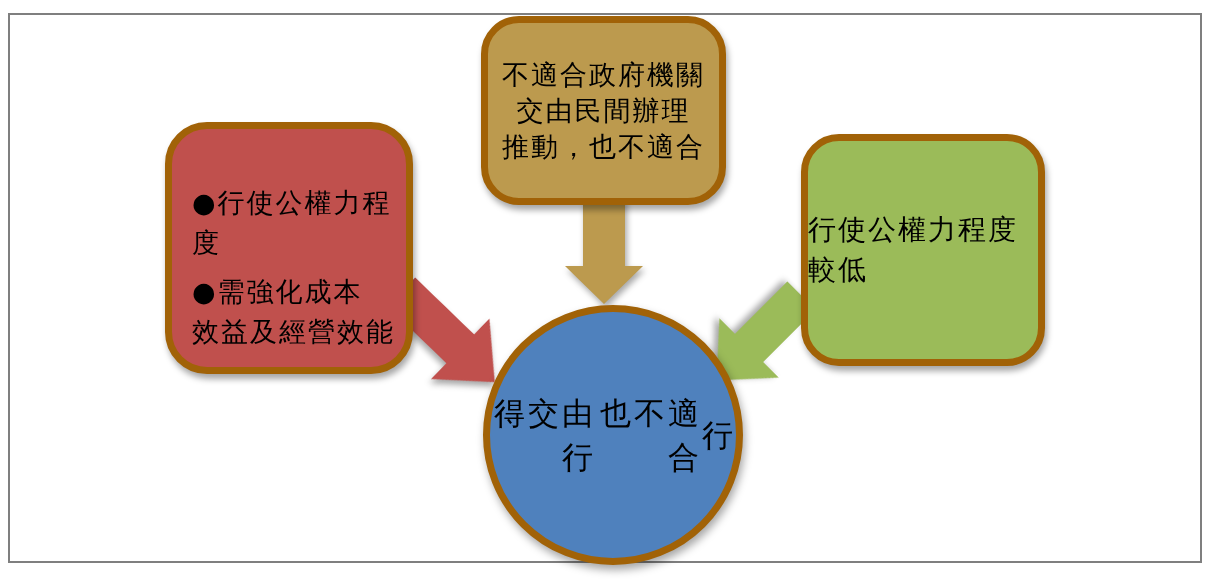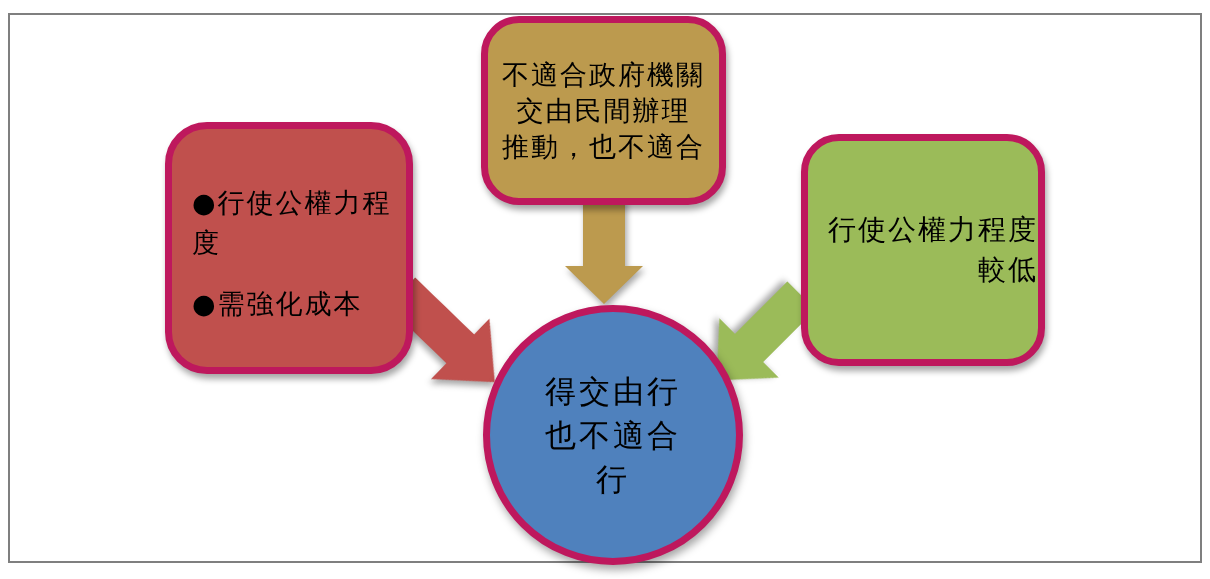--- a/index.html
+++ b/index.html
@@ -20,39 +20,39 @@
     left: 8px;
     top: 13px;
     width: 1190px;
     height: 546px;
     border: 2px solid #7f7f7f;
     z-index: 0;
   }
   .shape {
     position: absolute;
     box-sizing: border-box;
-    border: 7px solid #be185d;
+    border: 7px solid #a16207;
     box-shadow: 2px 5px 6px rgba(0,0,0,0.35);
     color: #000000;
     z-index: 2;
   }
   .box-left {
     left: 165px;
     top: 122px;
     width: 248px;
     height: 252px;
     border-radius: 42px;
     background: #C0504D;
     padding: 54px 10px 0 20px;
     font-size: 27px;
     line-height: 40px;
     letter-spacing: 2px;
     text-align: left;
   }
-  .box-left .line:nth-child(2) { margin-top: 21px; }
+  .box-left .line:nth-child(2) { margin-top: 9px; }
   .box-top {
     left: 481px;
     top: 16px;
     width: 245px;
     height: 189px;
     border-radius: 38px;
     background: #BC9A4E;
     display: flex;
     flex-direction: column;
     justify-content: center;
@@ -65,41 +65,41 @@
   .box-right {
     left: 801px;
     top: 134px;
     width: 244px;
     height: 232px;
     border-radius: 38px;
     background: #9BBB59;
     display: flex;
     flex-direction: column;
     justify-content: center;
-    align-items: flex-end;
+    align-items: flex-start;
     font-size: 28px;
     line-height: 40px;
     letter-spacing: 2px;
     text-align: center;
   }
   .center-circle {
     left: 483px;
     top: 305px;
     width: 260px;
     height: 260px;
     border-radius: 50%;
     background: #4F81BD;
     display: flex;
-    flex-direction: column;
+    flex-direction: row;
     justify-content: center;
     align-items: center;
     font-size: 31px;
     line-height: 44px;
     letter-spacing: 3px;
-    text-align: left;
+    text-align: right;
     box-shadow: 2px 5px 8px rgba(0,0,0,0.35);
   }
   .arrow {
     position: absolute;
     z-index: 1;
     filter: drop-shadow(2px 4px 3px rgba(0,0,0,0.35));
   }
   .arrow-top   { left: 565px; top: 198px; }
   .arrow-left  { left: 383px; top: 295px; transform: rotate(44deg); }
   .arrow-right { left: 699px; top: 296px; transform: rotate(135deg); }
@@ -119,20 +119,21 @@
     <polygon points="0,22 82,22 82,0 130,42 82,84 82,62 0,62" fill="#C0504D"></polygon>
   </svg>
 
   <svg class="arrow arrow-right" width="120" height="84" viewBox="0 0 120 84">
     <polygon points="0,22 74,22 74,0 120,42 74,84 74,62 0,62" fill="#9BBB59"></polygon>
   </svg>
 
   <div class="shape box-left">
     <div class="line">●行使公權力程度</div>
     <div class="line">●需強化成本</div>
+    <div class="line">效益及經營效能</div>
   </div>
 
   <div class="shape box-top">
     <div class="line">不適合政府機關</div>
     <div class="line">交由民間辦理</div>
     <div class="line">推動，也不適合</div>
   </div>
 
   <div class="shape box-right">
     <div class="line">行使公權力程度</div>

